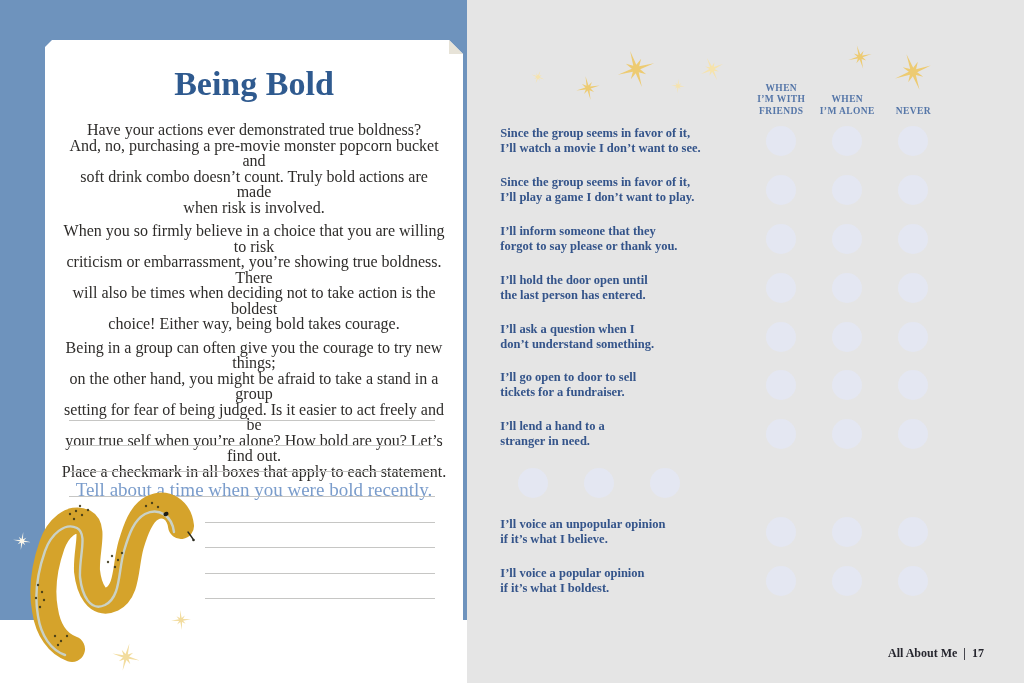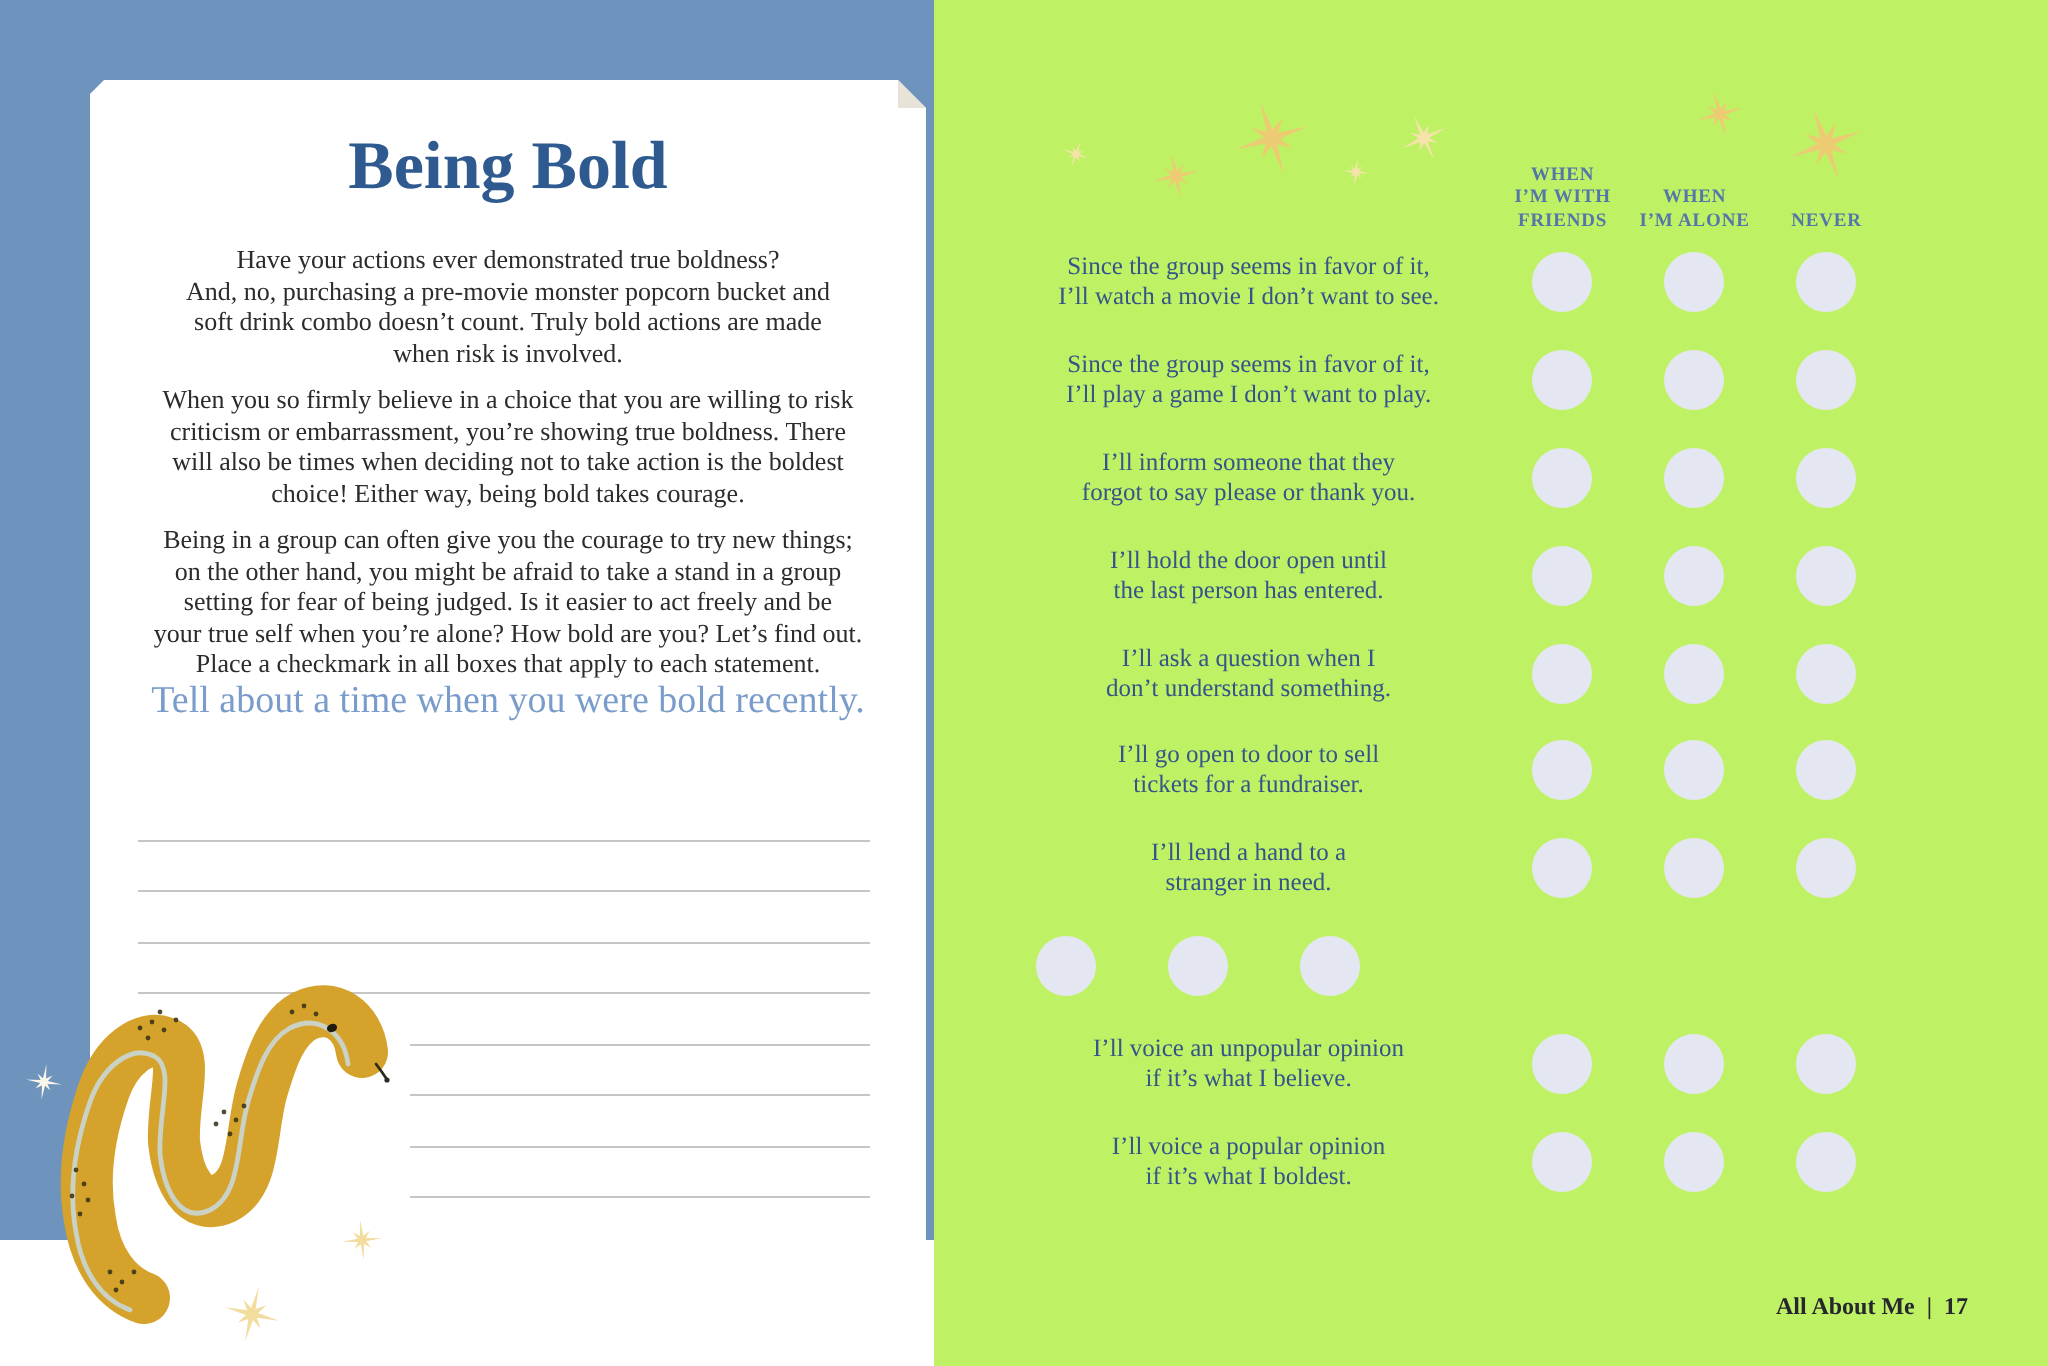--- a/index.html
+++ b/index.html
@@ -17,44 +17,44 @@
   
   .page-left{position:relative;width:512px;height:620px;background:var(--bg_blue,#6E93BD);}
   .card{
     position:absolute;left:45px;top:40px;width:418px;height:597px;
     background:var(--card_white,#fff);
     clip-path:polygon(0 7px,7px 0,404px 0,418px 14px,418px 592px,413px 597px,5px 597px,0 592px);
   }
   .card-inner{padding:26px 16px 0;text-align:center;}
   .page-title{font-size:34px;line-height:36px;font-weight:bold;color:var(--title_blue,#2F5A8F);}
   .para{
-    margin-top:8px;font-size:13px;line-height:15.5px;color:var(--body_text,#2E2C2A);
+    margin-top:8px;font-size:16px;line-height:15.5px;color:var(--body_text,#2E2C2A);
     white-space:pre-line;
   }
   .para.first{margin-top:20px;}
   .prompt{
     font-size:19px;line-height:22px;color:var(--prompt_blue,#7A9CCB);
   }
   .writing-area{position:absolute;left:24px;right:28px;top:355px;}
   .w-line{height:25.5px;border-bottom:1px solid var(--line_gray,#C6C6C4);}
   .w-line.short{margin-left:136px;}
   .decor-svg{position:absolute;left:0;top:0;pointer-events:none;}
 
   
-  .page-right{position:relative;width:610px;height:683px;background:#bef264;}
+  .page-right{position:relative;width:610px;height:683px;background:#e5e5e5;}
   .check-table{position:absolute;left:33px;top:0;width:446px;}
   .check-head{display:flex;height:117px;align-items:flex-end;}
   .head-spacer{width:248px;}
   .head-cell{
     width:66px;text-align:center;font-weight:bold;font-size:9.5px;line-height:11.5px;
     letter-spacing:.4px;color:var(--header_blue,#5576A8);white-space:pre-line;
   }
   .check-row{display:flex;height:48.8px;align-items:center;}
   .stmt{
-    width:248px;text-align:center;font-weight:normal;font-size:12.5px;line-height:15px;
+    width:248px;text-align:left;font-weight:bold;font-size:12.5px;line-height:15px;
     color:var(--statement_blue,#34548A);white-space:pre-line;
   }
   .cbx-cell{width:66px;display:flex;justify-content:center;}
   .circle{width:30px;height:30px;border-radius:50%;background:var(--circle_fill,#E4E7F2);cursor:pointer;border:none;}
   .page-footer{
     position:absolute;right:40px;bottom:22px;font-weight:bold;font-size:12px;
     color:var(--footer_text,#26262E);white-space:pre;margin-left:20px;
   }
 </style>
 </head>

